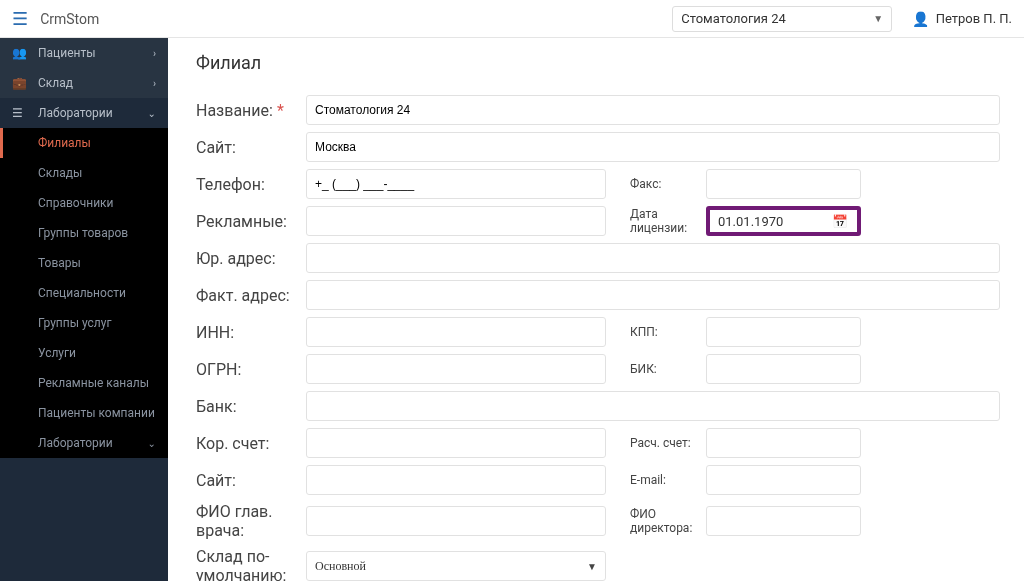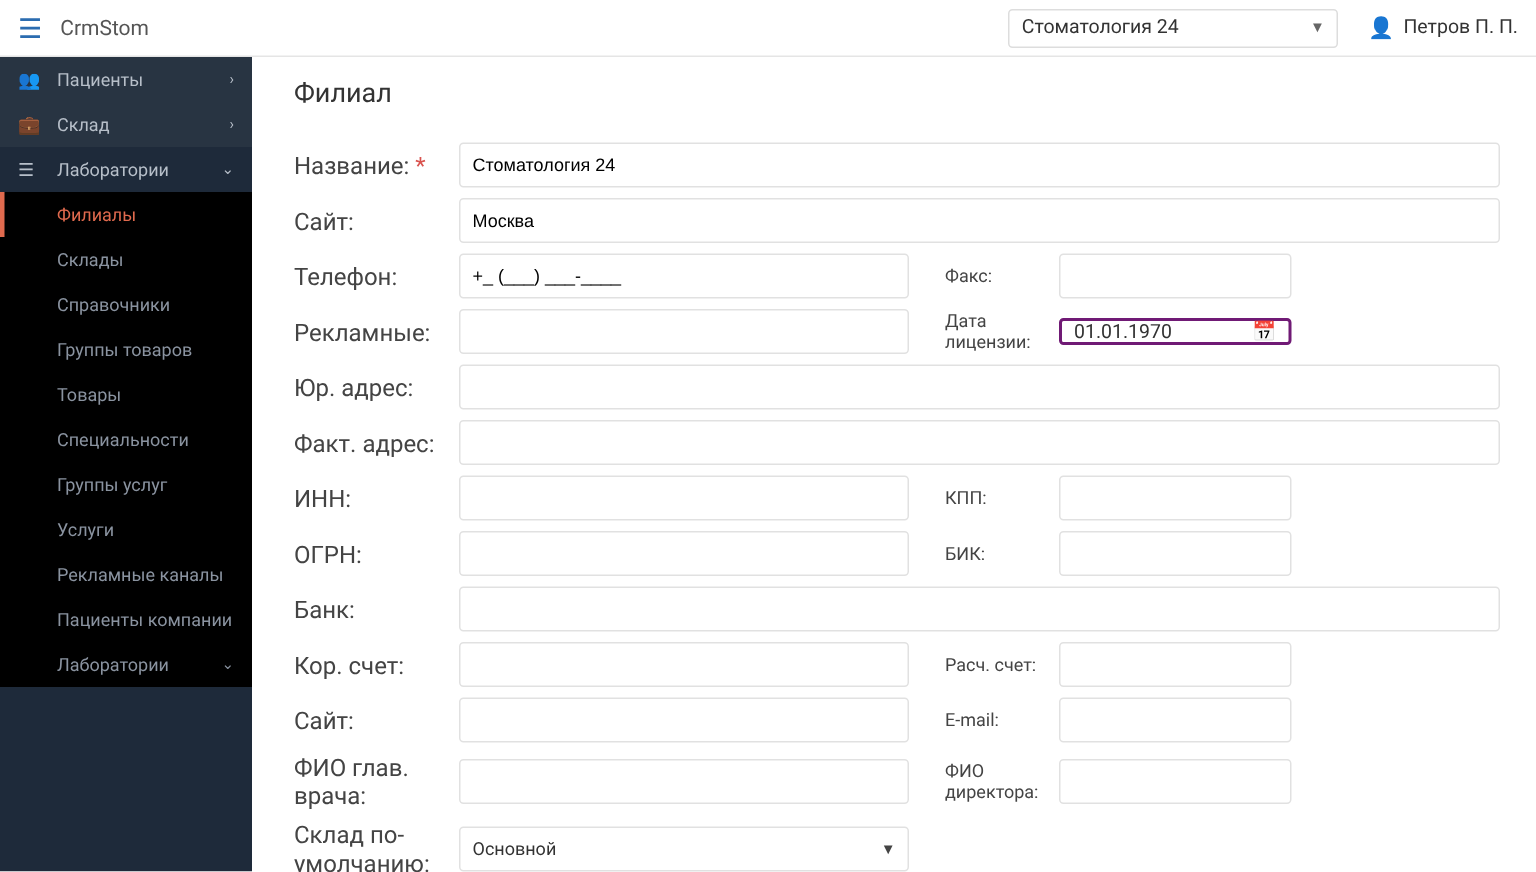--- a/index.html
+++ b/index.html
@@ -33,23 +33,23 @@
   
   .main { flex: 1; padding: 14px 24px 10px 28px; overflow-y: auto; }
   .page-title { font-size: 18px; font-weight: 400; color: #333; margin-bottom: 22px; }
   
   .form { }
   .row { display: flex; align-items: center; margin-bottom: 7px; }
   .lbl { width: 110px; flex-shrink: 0; font-size: 16px; color: #444; }
   .lbl2 { width: 82px; flex-shrink: 0; font-size: 12px; color: #444; padding-left: 6px; }
   .req { color: #d9534f; }
   .inp { flex: 1; height: 30px; border: 1px solid #e1e1e1; border-radius: 3px; padding: 0 8px; font-size: 12px; background: #fff; }
-  .date-wrap { display: flex; align-items: center; gap: 8px; border: 2px solid #701a75; border-radius: 3px; padding: 0 8px; height: 18px; width: 140px; }
+  .date-wrap { display: flex; align-items: center; gap: 8px; border: 4px solid #701a75; border-radius: 3px; padding: 0 8px; height: 30px; width: 140px; }
   .date-wrap .cal { font-size: 13px; }
-  .sel { flex: 1; height: 30px; border: 1px solid #e1e1e1; border-radius: 3px; padding: 0 8px; font-size: 12px; background: #fff; display: flex; align-items: center; position: relative; cursor: pointer; }
+  .sel { flex: 1; height: 30px; border: 1px solid #e1e1e1; border-radius: 3px; padding: 0 8px; font-size: 12px; background: #fff; display: flex; align-items: center; position: relative; cursor: pointer; font-family: Liberation Serif, serif; }
   .sel .caret { position: absolute; right: 8px; font-size: 10px; color: #444; }
   .col1 { flex: 0 0 300px; }
   .gap { width: 18px; flex-shrink: 0; }
   .short { width: 155px; flex: none; }
   
   
   .main::-webkit-scrollbar { width: 8px; }
   .main::-webkit-scrollbar-thumb { background: #ccc; border-radius: 4px; }
 </style>
 </head>

